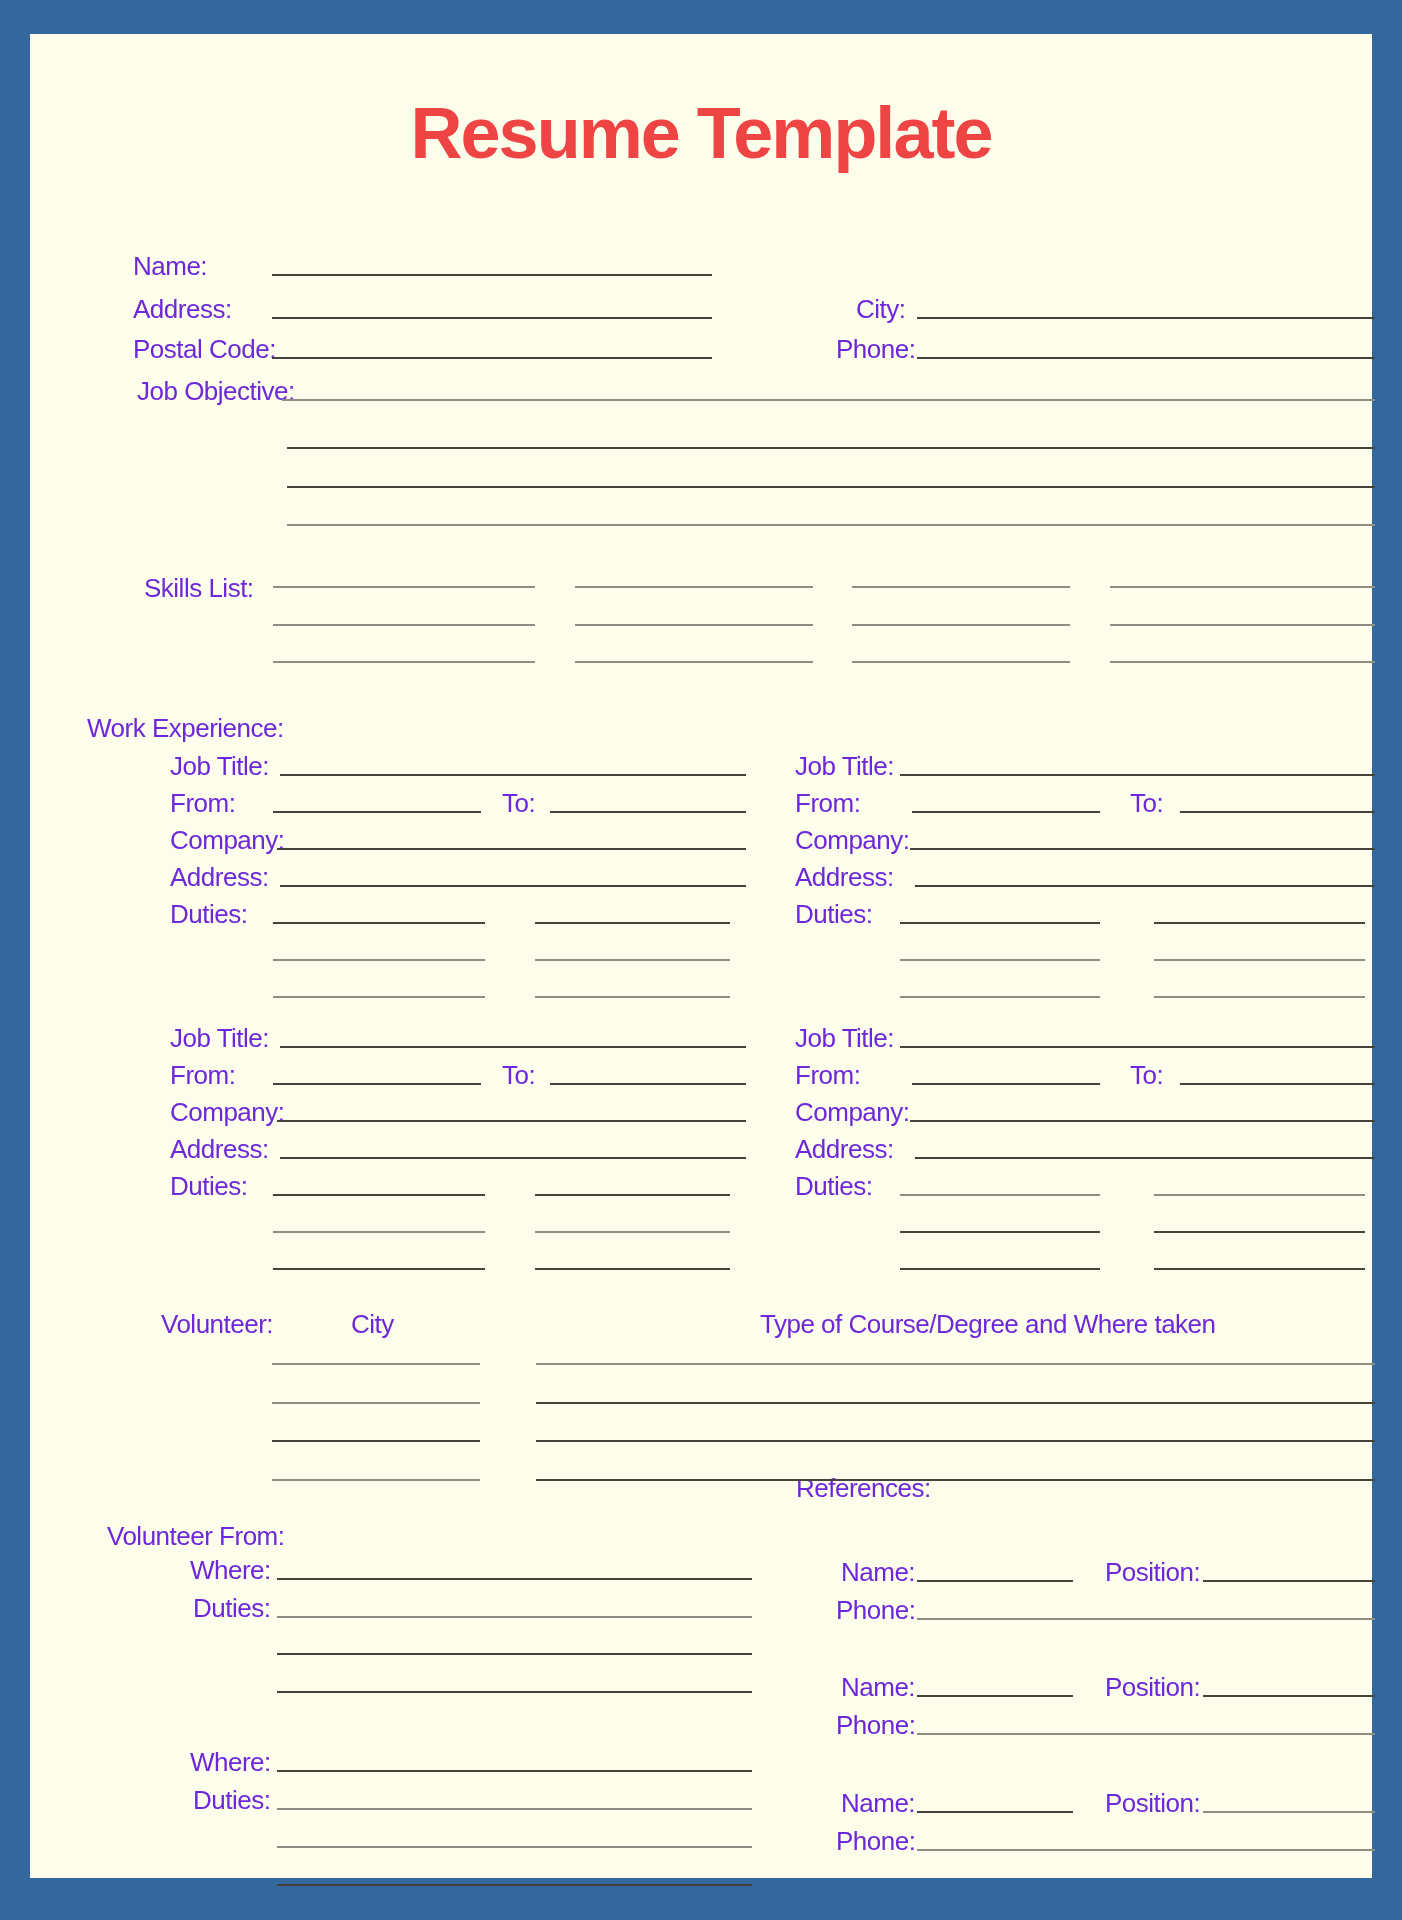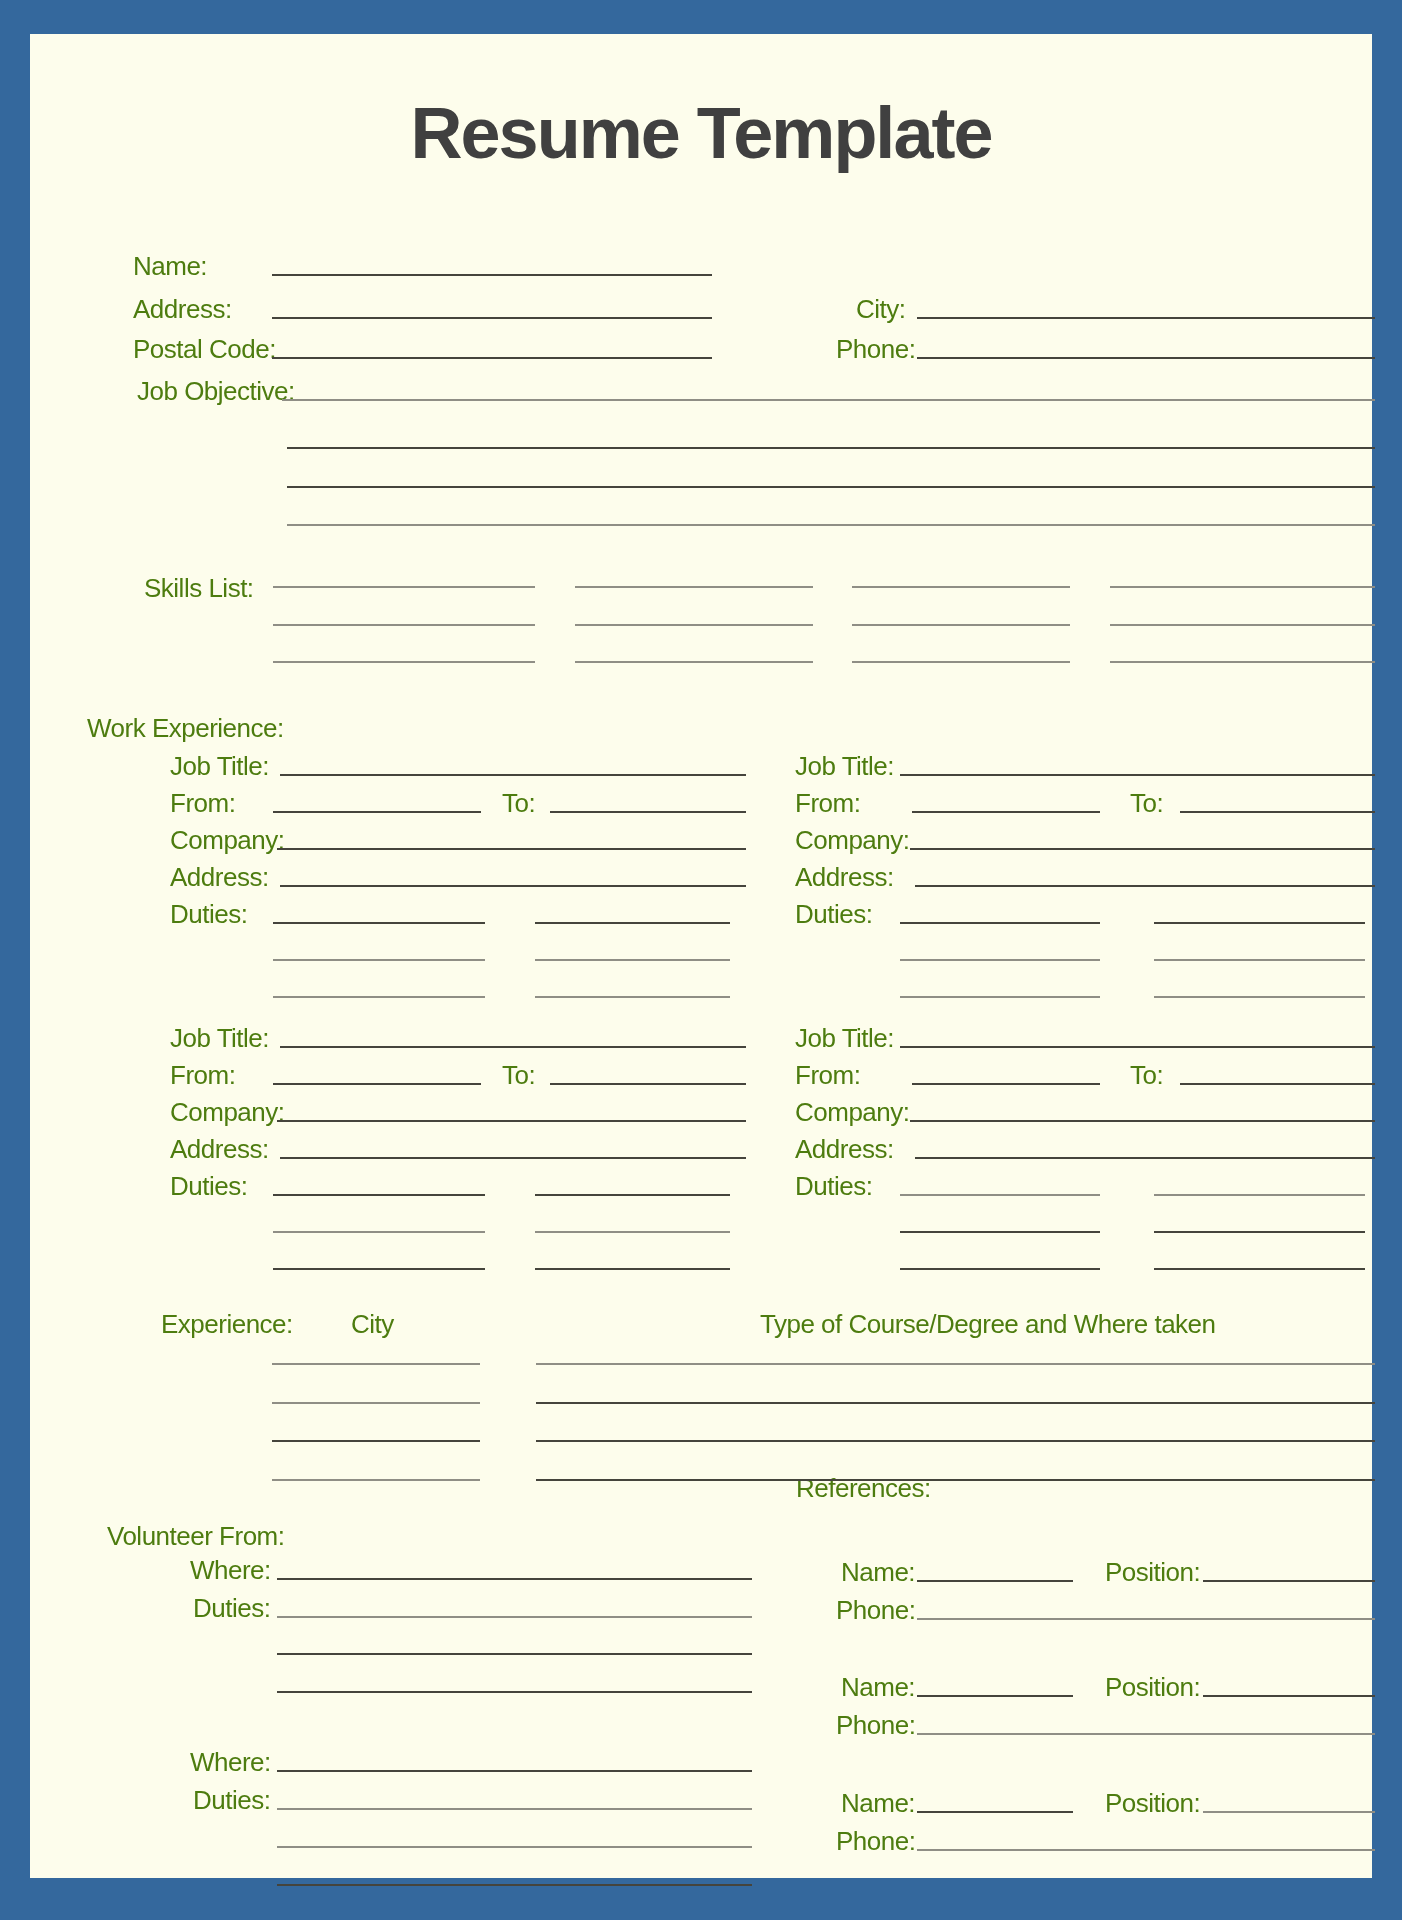--- a/index.html
+++ b/index.html
@@ -15,28 +15,28 @@
     left:30px; top:34px; right:30px; bottom:42px;
     background:#fdfdec;
   }
   .title{
     position:absolute;
     left:0; right:0; top:58px;
     text-align:center;
     font-size:72px;
     font-weight:600;
     letter-spacing:-2px;
-    color:#404040;
+    color:#ef4444;
   }
   .lbl{
     position:absolute;
     font-size:26px;
     font-weight:500;
     letter-spacing:-0.5px;
-    color:#4d7c0f;
+    color:#6d28d9;
     white-space:nowrap;
     line-height:1.1;
   }
   .ln{
     position:absolute;
     height:2px;
   }
   .ln.d{background:#45443c;}
   .ln.g{background:#8f8e85;}
 </style>
@@ -80,21 +80,21 @@
   <div class="lbl" style="left:140px;top:1101px">Address:</div>
   <div class="lbl" style="left:140px;top:1138px">Duties:</div>
 
   <div class="lbl" style="left:765px;top:990px">Job Title:</div>
   <div class="lbl" style="left:765px;top:1027px">From:</div>
   <div class="lbl" style="left:1100px;top:1027px">To:</div>
   <div class="lbl" style="left:765px;top:1064px">Company:</div>
   <div class="lbl" style="left:765px;top:1101px">Address:</div>
   <div class="lbl" style="left:765px;top:1138px">Duties:</div>
 
-  <div class="lbl" style="left:131px;top:1276px">Experience:</div>
+  <div class="lbl" style="left:131px;top:1276px">Volunteer:</div>
   <div class="lbl" style="left:321px;top:1276px">City</div>
   <div class="lbl" style="left:730px;top:1276px">Type of Course/Degree and Where taken</div>
 
   <div class="lbl" style="left:77px;top:1488px">Volunteer From:</div>
   <div class="lbl" style="left:160px;top:1522px">Where:</div>
   <div class="lbl" style="left:163px;top:1560px">Duties:</div>
   <div class="lbl" style="left:160px;top:1714px">Where:</div>
   <div class="lbl" style="left:163px;top:1752px">Duties:</div>
 
   <div class="lbl" style="left:766px;top:1440px">References:</div>

